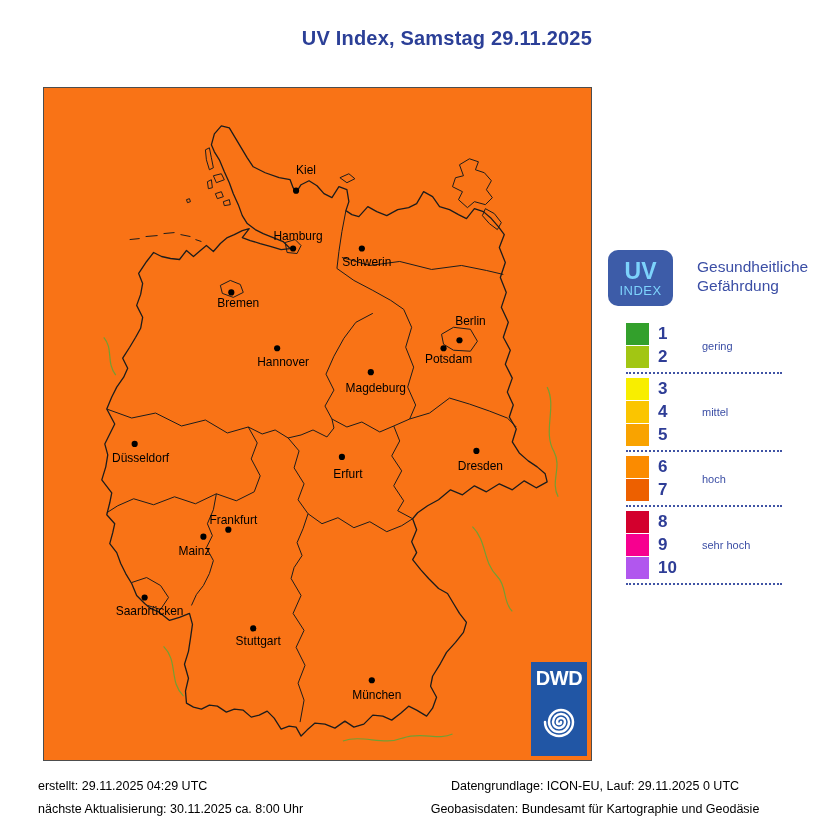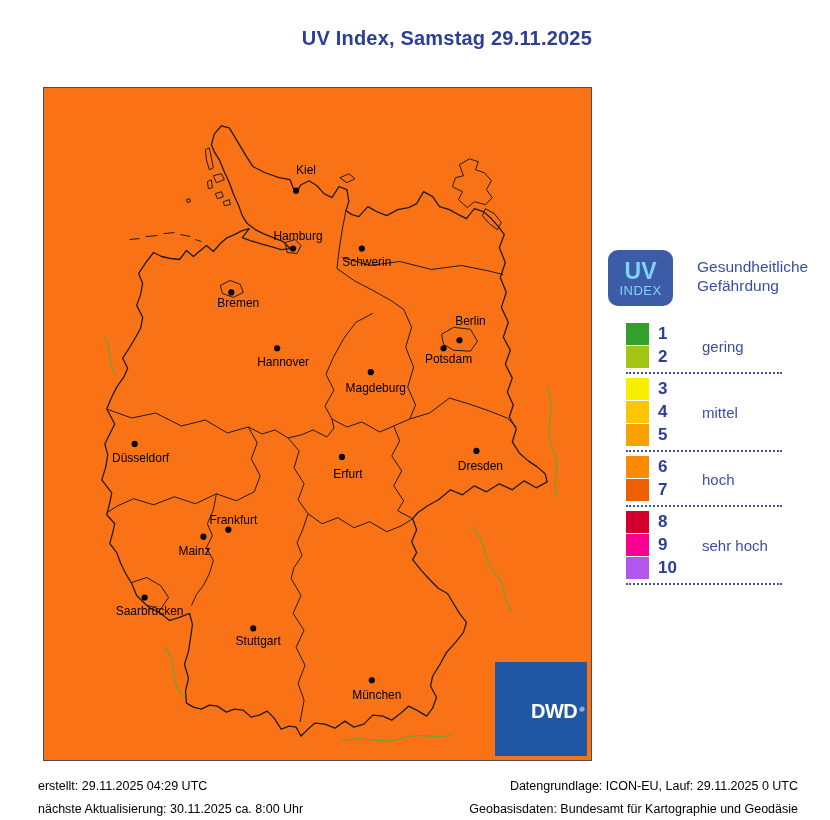--- a/index.html
+++ b/index.html
@@ -11,21 +11,21 @@
     position:absolute;left:43px;top:27px;width:549px;text-align:right;
     font-size:20px;font-weight:bold;color:#2b3f97;letter-spacing:0.2px;
   }
   .map-frame{
     position:absolute;left:43px;top:87px;width:549px;height:674px;
     background:#f97316;border:1px solid #4d4d4d;box-sizing:border-box;
   }
   .map-frame svg.map-svg{display:block;width:547px;height:672px;}
   .dwd-logo{
     position:absolute;right:4px;bottom:4px;width:56px;height:94px;
-    background:#2156a5;display:flex;align-items:center;padding-left:36px;
+    background:#2156a5;display:flex;flex-direction:column;align-items:center;
   }
   .dwd-logo .dwd-text{
     color:#ffffff;font-weight:bold;font-size:20px;line-height:26px;margin-top:3px;
     letter-spacing:-0.5px;
   }
   .legend{position:absolute;left:608px;top:250px;width:222px;}
   .uv-badge{
     position:absolute;left:0;top:0;width:65px;height:56px;border-radius:10px;
     background:#3d5ca8;color:#7dd3fc;display:flex;flex-direction:column;
     align-items:center;justify-content:center;
@@ -35,29 +35,29 @@
   .legend-heading{
     position:absolute;left:89px;top:7px;font-size:15.5px;line-height:19px;color:#3b4ea5;
   }
   .legend-scale{position:absolute;left:0;top:73px;width:222px;}
   .legend-group{position:relative;}
   .legend-row{display:flex;align-items:center;height:22px;margin:0 0 1px 18px;}
   .swatch{width:23px;height:22px;flex:0 0 23px;}
   .row-num{margin-left:9px;font-size:17px;font-weight:bold;color:#2e3d96;}
   .group-label{
     position:absolute;left:94px;top:50%;transform:translateY(-50%);
-    font-size:15px;color:#3b4ea5;white-space:nowrap;
+    font-size:11px;color:#3b4ea5;white-space:nowrap;
   }
   .legend-sep{
     margin:4px 0 4px 18px;width:156px;border-top:2px dotted #4053a4;height:0;
   }
   .footer-text{position:absolute;font-size:12.5px;color:#000000;}
   .ft-l1{left:38px;top:779px;}
   .ft-l2{left:38px;top:802px;}
-  .ft-r{width:430px;left:368px;text-align:right;}
+  .ft-r{width:430px;left:380px;text-align:center;}
   .ft-r1{top:779px;}
   .ft-r2{top:802px;}
 </style>
 </head>
 <body>
 
 <div class="page-title">UV Index, Samstag 29.11.2025</div>
 
 <div class="map-frame">
   <svg class="map-svg" viewBox="0 0 549 674" preserveAspectRatio="none" xmlns="http://www.w3.org/2000/svg">

